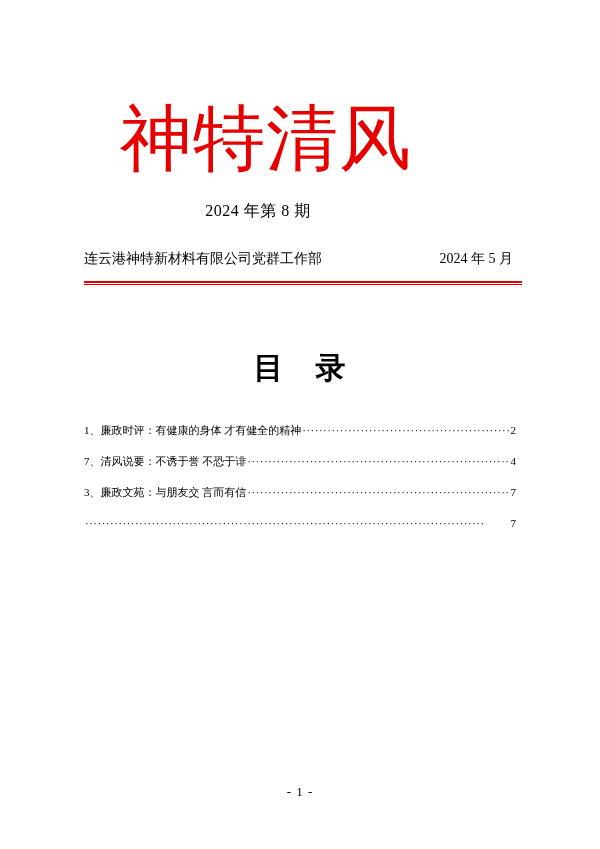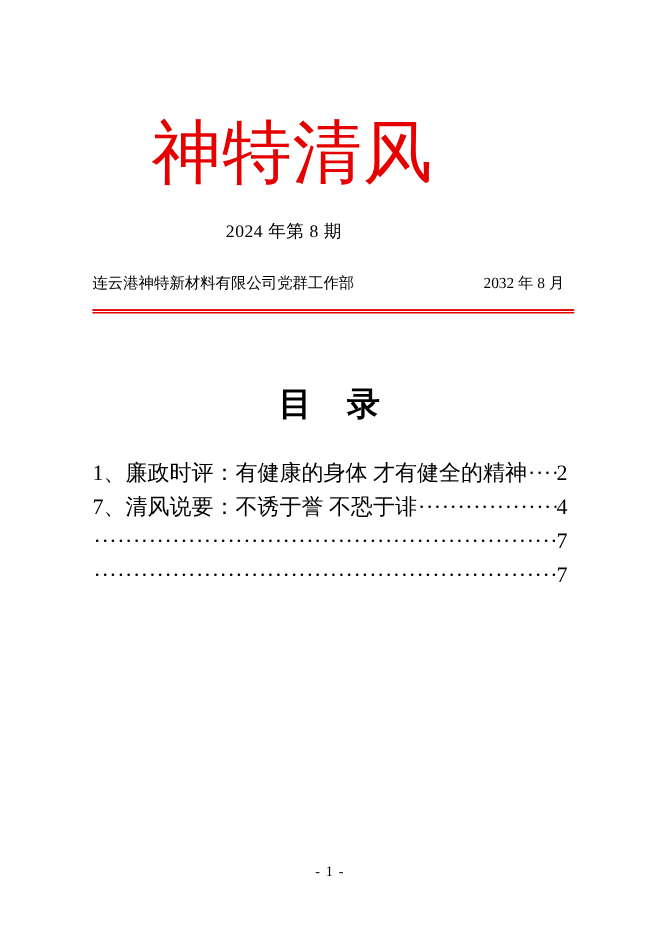--- a/index.html
+++ b/index.html
@@ -19,21 +19,21 @@
     position: absolute;
     inset: 0;
     background: #ffffff;
   }
   .masthead-title {
     position: absolute;
     top: 99px;
     left: 0;
     width: 532px;
     text-align: center;
-    font-size: 63px;
+    font-size: 72px;
     line-height: 80px;
     font-weight: 400;
     color: #e60000;
     letter-spacing: 1px;
     white-space: nowrap;
   }
   .issue-line {
     position: absolute;
     top: 199px;
     left: 0;
@@ -80,21 +80,21 @@
     position: absolute;
     top: 415px;
     left: 84px;
     right: 84px;
   }
   .toc-item {
     display: flex;
     align-items: baseline;
     height: 31px;
     line-height: 31px;
-    font-size: 20px;
+    font-size: 11px;
     white-space: nowrap;
   }
   .toc-label {
     flex: 0 0 auto;
   }
   .toc-leader {
     flex: 1 1 0;
     min-width: 0;
     overflow: hidden;
     white-space: nowrap;
@@ -119,21 +119,21 @@
 <body>
 
 <div class="page">
 
   <div class="masthead-title">神特清风</div>
 
   <div class="issue-line">2024 年第 8 期</div>
 
   <div class="pub-row">
     <span class="pub-name">连云港神特新材料有限公司党群工作部</span>
-    <span class="pub-date">2032 年 8 月</span>
+    <span class="pub-date">2024 年 5 月</span>
   </div>
 
   <div class="divider-rule"></div>
 
   <div class="toc-heading">目　录</div>
 
   <div class="toc-list">
 
     <div class="toc-item">
       <span class="toc-label">1、廉政时评：有健康的身体 才有健全的精神</span>
@@ -141,20 +141,21 @@
       <span class="toc-page">2</span>
     </div>
 
     <div class="toc-item">
       <span class="toc-label">7、清风说要：不诱于誉 不恐于诽</span>
       <span class="toc-leader">································································································</span>
       <span class="toc-page">4</span>
     </div>
 
     <div class="toc-item">
+      <span class="toc-label">3、廉政文苑：与朋友交 言而有信</span>
       <span class="toc-leader">································································································</span>
       <span class="toc-page">7</span>
     </div>
 
     <div class="toc-item">
       <span class="toc-leader">································································································</span>
       <span class="toc-page">7</span>
     </div>
 
   </div>

